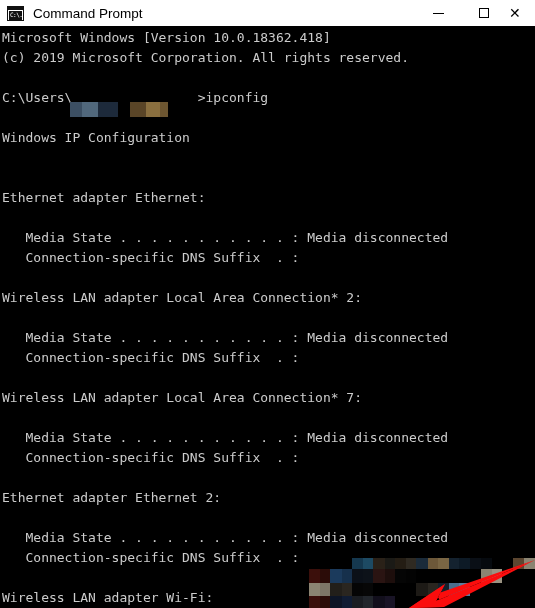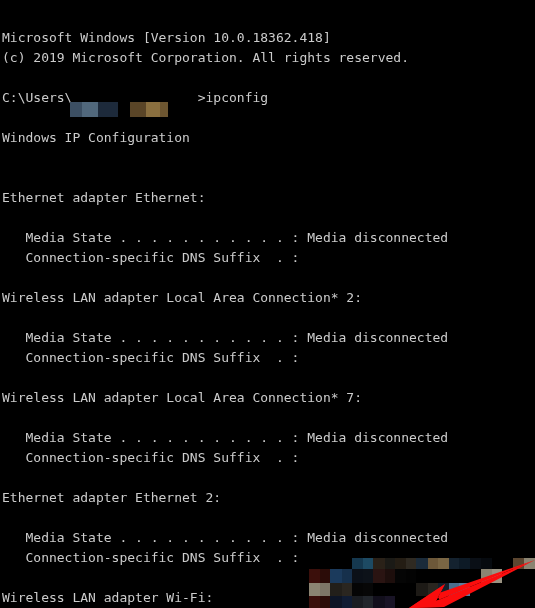--- a/index.html
+++ b/index.html
@@ -178,20 +178,39 @@
     width: 135px;
     height: 62px;
     pointer-events: none;
   }
 </style>
 </head>
 <body>
 
 <div id="window">
 
+  <div id="titlebar">
+    <div id="app-icon">
+      <div class="bar"></div>
+      <div class="glyph">C:\.</div>
+    </div>
+    <div id="title-text">Command Prompt</div>
+
+    <div id="window-controls">
+      <div class="winbtn" id="btn-minimize">
+        <div class="dash"></div>
+      </div>
+      <div class="winbtn" id="btn-maximize">
+        <div class="box"></div>
+      </div>
+      <div class="winbtn" id="btn-close">
+        <div class="x">✕</div>
+      </div>
+    </div>
+  </div>
 
   <div id="console">
     <pre id="console-text">Microsoft Windows [Version 10.0.18362.418]
 (c) 2019 Microsoft Corporation. All rights reserved.
 
 C:\Users\                &gt;ipconfig
 
 Windows IP Configuration
 
 

